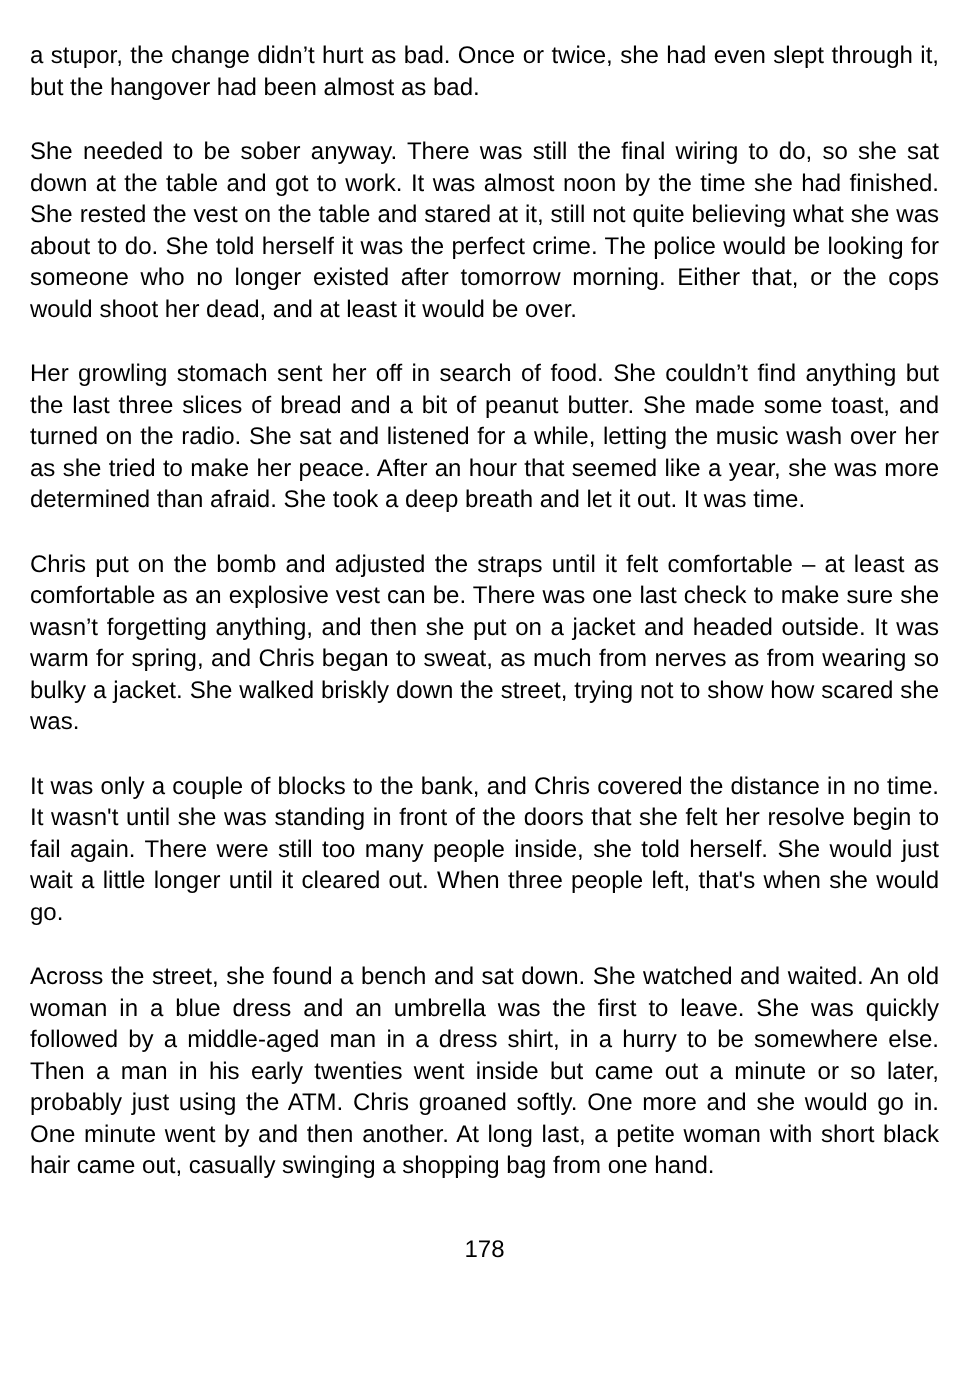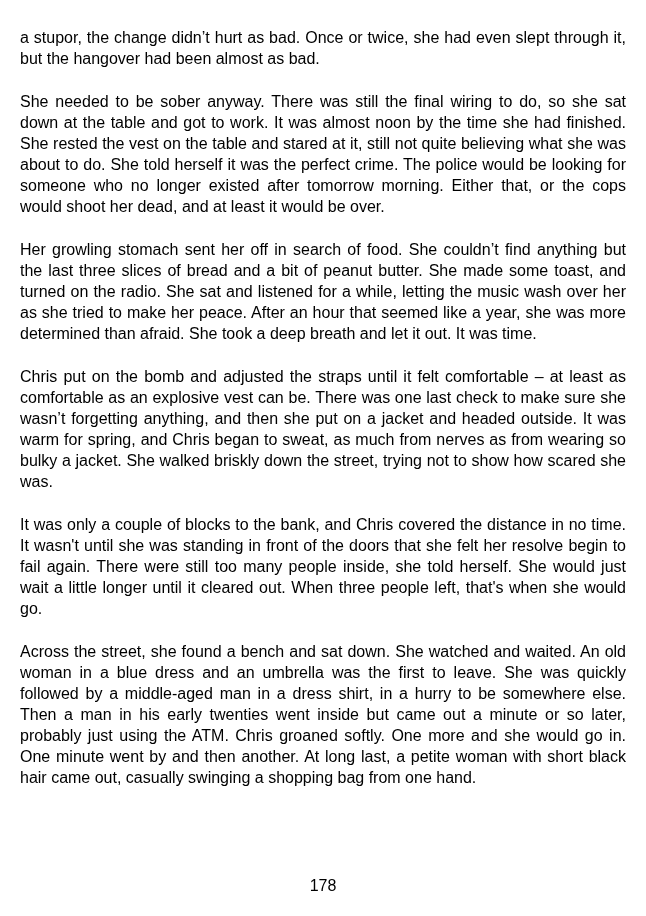--- a/index.html
+++ b/index.html
@@ -25,21 +25,21 @@
     width: 606px;
   }
   .content p {
     margin: 0 0 22px 0;
     padding: 0;
     text-align: justify;
     text-justify: inter-word;
   }
   .page-number {
     position: absolute;
-    top: 875px;
+    top: 823px;
     left: 0;
     width: 100%;
     text-align: center;
   }
 </style>
 </head>
 <body>
 
 <div class="page">
   <div class="content">

